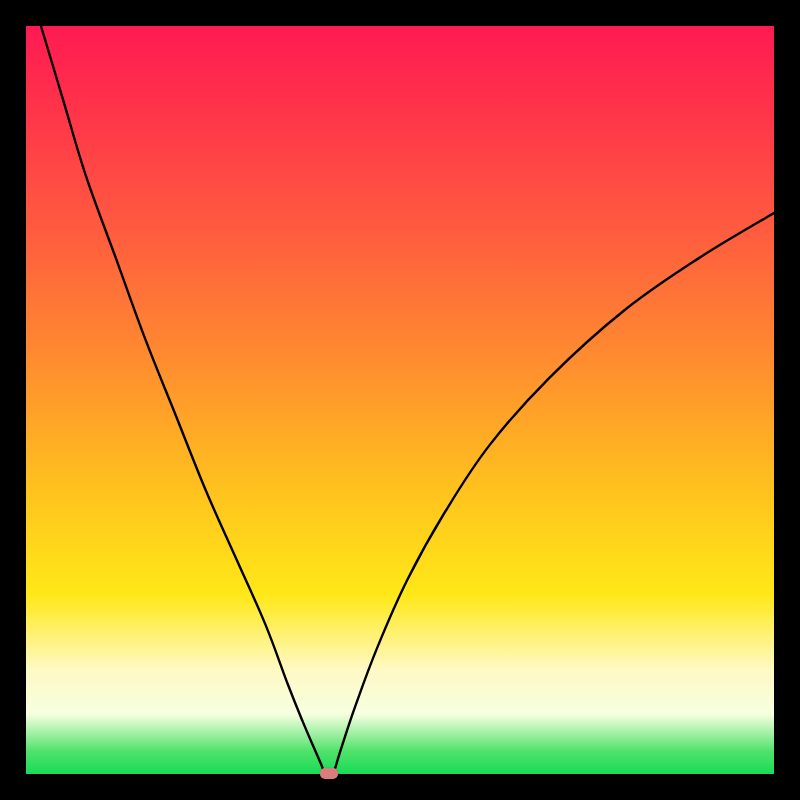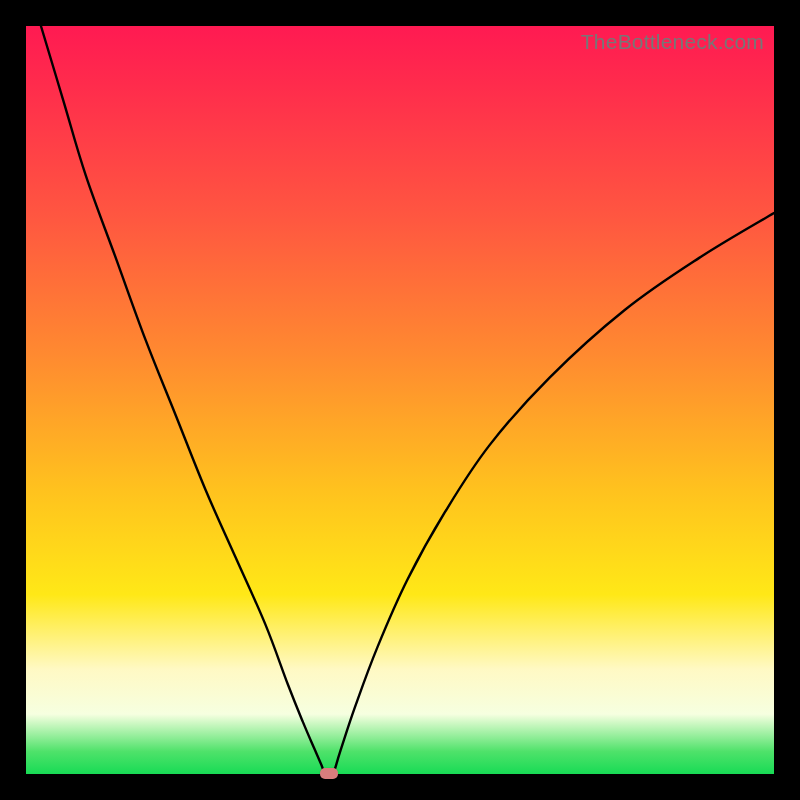--- a/index.html
+++ b/index.html
@@ -64,21 +64,20 @@
     background: #d97d7d;
     box-shadow: 0 0 0 0.5px rgba(0,0,0,0.08);
   }
 </style>
 </head>
 <body>
 
 <div class="frame">
   <div class="plot-area">
 
-    <div class="watermark">TheBottleneck.com</div>
 
     <svg class="curve" viewBox="0 0 748 748" preserveAspectRatio="none">
       <path id="curve-path" d="M 14.96 0 C 18.999200000000002 13.463999999999992 29.321599999999997 47.87199999999995 37.4 74.79999999999995 C 45.4784 101.72799999999995 50.415200000000006 121.32560000000001 59.84 149.60000000000002 C 69.26480000000001 177.87440000000004 78.9888 202.2592 89.75999999999999 231.88 C 100.53119999999998 261.50079999999997 108.90880000000001 285.8856 119.68 314.16 C 130.4512 342.43440000000004 138.8288 362.03200000000004 149.6 388.96000000000004 C 160.3712 415.88800000000003 168.7488 438.1784 179.51999999999998 463.76 C 190.29119999999998 489.34159999999997 198.66880000000003 506.8448 209.44000000000003 531.08 C 220.21120000000002 555.3152 229.9352 575.5112 239.36 598.4 C 248.78480000000002 621.2887999999999 255.068 640.7368 261.8 658.24 C 268.532 675.7432 272.0476 684.1956 276.76 695.64 C 281.4724 707.0844 284.61400000000003 714.01088 287.98 721.82 C 291.346 729.6291200000001 293.44040000000007 734.3116 295.46000000000004 739.024 C 297.4796 743.7364 297.1804 746.38432 299.2 748 C 301.21959999999996 749.61568 303.98720000000003 752.0392 306.68 748 C 309.3728 743.9608 310.1208 737.6776 314.15999999999997 725.56 C 318.19919999999996 713.4423999999999 322.388 699.5296000000001 329.12 680.6800000000001 C 335.85200000000003 661.8304 342.1352 643.7288000000001 351.56 620.84 C 360.9848 597.9512 369.36240000000004 577.7552 381.48 553.52 C 393.5976 529.2848 404.06960000000004 510.4352 418.88000000000005 486.2 C 433.69040000000007 461.96479999999997 444.9104 443.1152 463.76 418.88 C 482.6096 394.6448 499.3648 375.7952 523.6 351.56 C 547.8352 327.3248 571.472 305.7824 598.4 284.24 C 625.328 262.6976 646.272 249.3832 673.2 231.88 C 700.128 214.3768 734.5360000000001 195.0784 748 187 " fill="none" stroke="#000000" stroke-width="2.4" stroke-linecap="round" stroke-linejoin="round"></path>
     </svg>
 
     <div class="marker" id="min-marker" style="left: 293.94px; top: 742px; background: rgb(217, 125, 125);"></div>
 
   </div>
 </div>
 

